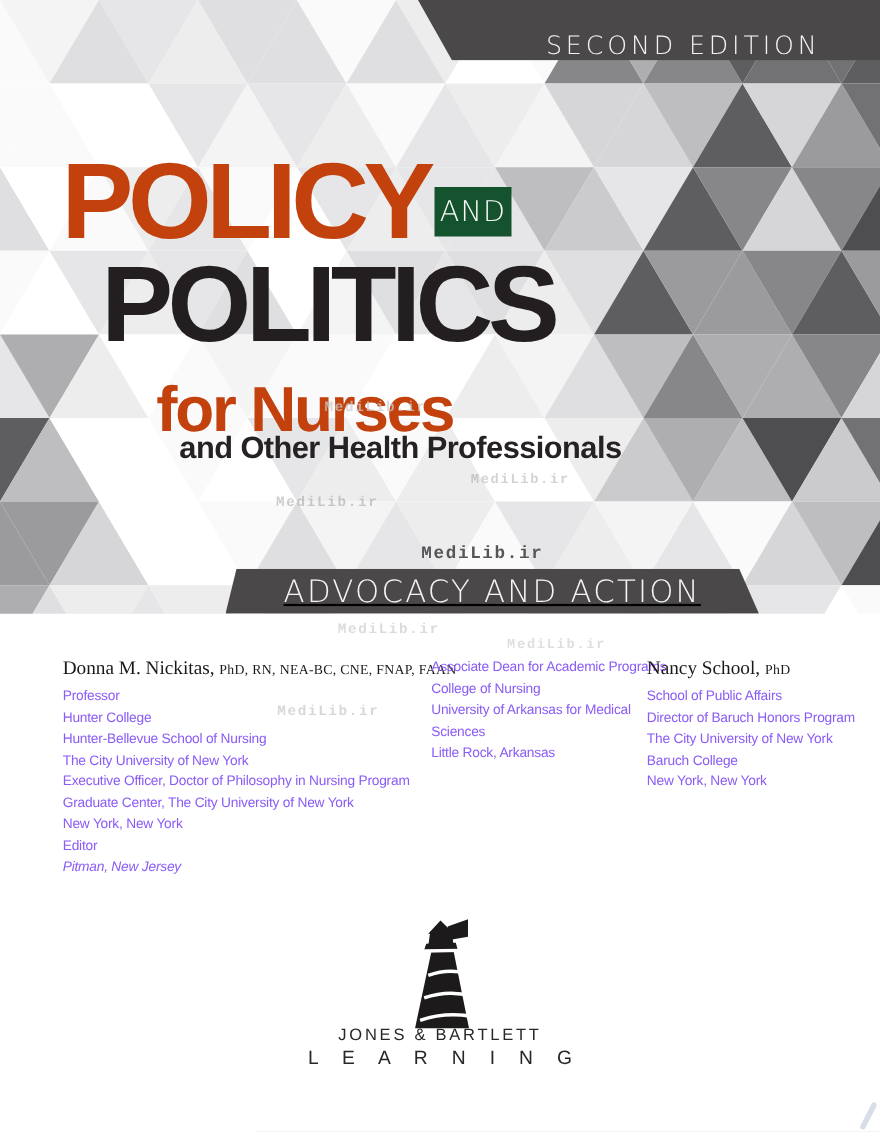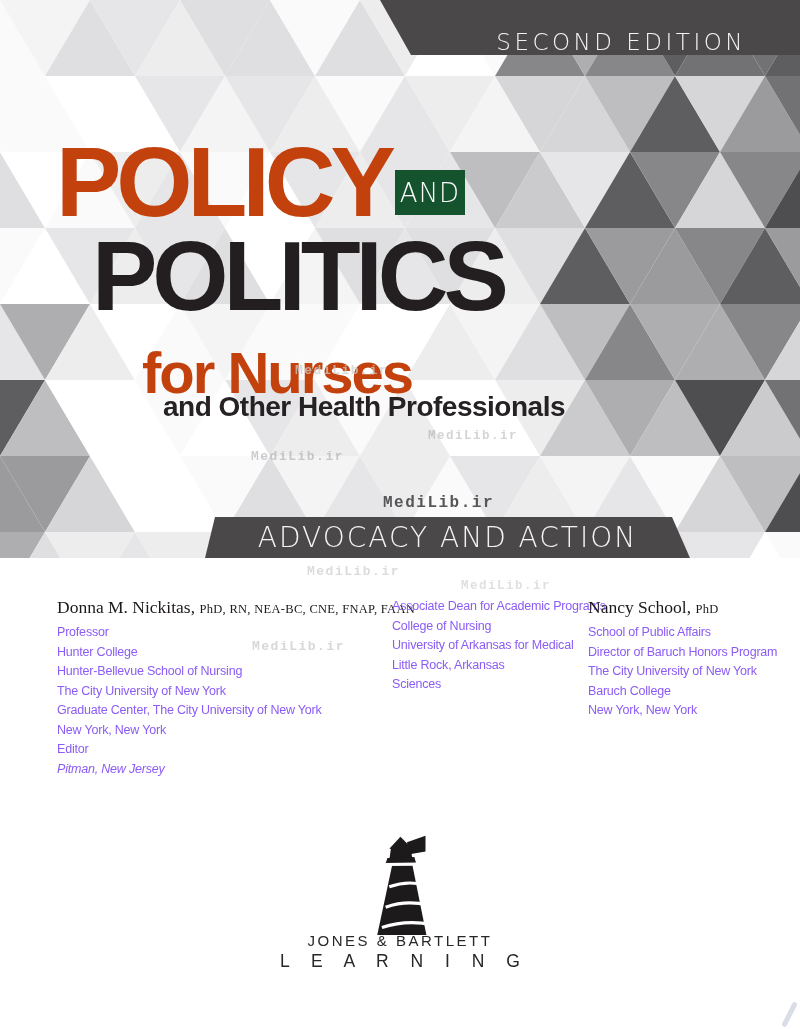--- a/index.html
+++ b/index.html
@@ -7,21 +7,21 @@
         font-family:"Liberation Sans",sans-serif;margin:0 auto;}
   #mosaic{position:absolute;left:0;top:0;}
   
   .edition-banner{position:absolute;left:0;top:0;width:800px;height:55px;background:#4a4849;
         clip-path:polygon(380px 0,800px 0,800px 55px,411px 55px);
         display:flex;align-items:flex-end;justify-content:flex-end;}
   .edition-banner span{font-family:"DejaVu Sans","Liberation Sans",sans-serif;font-weight:200;
         font-size:23px;letter-spacing:3.5px;color:#f4f3f4;padding-right:54px;padding-top:8px;}
   .advocacy-banner{position:absolute;left:205px;top:517px;width:485px;height:41px;background:#4a4849;
         clip-path:polygon(10px 0,467px 0,485px 41px,0 41px);
-        display:flex;align-items:center;justify-content:center;}
+        display:flex;align-items:center;justify-content:center;text-decoration:underline;}
   .advocacy-banner span{font-family:"DejaVu Sans","Liberation Sans",sans-serif;font-weight:200;
         font-size:28px;letter-spacing:2px;color:#f4f3f4;}
   
   .t1{position:absolute;left:56px;top:133px;font-size:98px;line-height:1;font-weight:900;
       letter-spacing:-5px;color:#c2410c;}
   .and-box{position:absolute;left:395px;top:170px;width:70px;height:45px;background:#14532d;
       display:flex;align-items:center;justify-content:center;}
   .and-box span{font-family:"DejaVu Sans","Liberation Sans",sans-serif;font-weight:200;
       font-size:26px;letter-spacing:1px;color:#fafafa;}
   .t2{position:absolute;left:92px;top:227px;font-size:98px;line-height:1;font-weight:900;
@@ -251,31 +251,32 @@
   <span class="wm wm-4">MediLib.ir</span>
   <span class="wm wm-5">MediLib.ir</span>
   <span class="wm wm-6">MediLib.ir</span>
 
   <div class="author-col" id="col0">
       <div class="a-head"><span class="a-name">Donna M. Nickitas, </span><span class="a-cred">PhD, RN, NEA-BC, CNE, FNAP, FAAN</span></div>
       <div class="a-line">Professor</div>
       <div class="a-line">Hunter College</div>
       <div class="a-line">Hunter-Bellevue School of Nursing</div>
       <div class="a-line">The City University of New York</div>
+      <div class="a-line">Executive Officer, Doctor of Philosophy in Nursing Program</div>
       <div class="a-line">Graduate Center, The City University of New York</div>
       <div class="a-line">New York, New York</div>
       <div class="a-line">Editor</div>
       <div class="a-line ital">Pitman, New Jersey</div>
     </div>
   <div class="author-col" id="col1">
       <div class="a-line">Associate Dean for Academic Programs</div>
       <div class="a-line">College of Nursing</div>
       <div class="a-line">University of Arkansas for Medical</div>
+      <div class="a-line">Sciences</div>
       <div class="a-line">Little Rock, Arkansas</div>
-      <div class="a-line">Sciences</div>
     </div>
   <div class="author-col" id="col2">
       <div class="a-head"><span class="a-name">Nancy School, </span><span class="a-cred">PhD</span></div>
       <div class="a-line">School of Public Affairs</div>
       <div class="a-line">Director of Baruch Honors Program</div>
       <div class="a-line">The City University of New York</div>
       <div class="a-line">Baruch College</div>
       <div class="a-line">New York, New York</div>
     </div>
 

